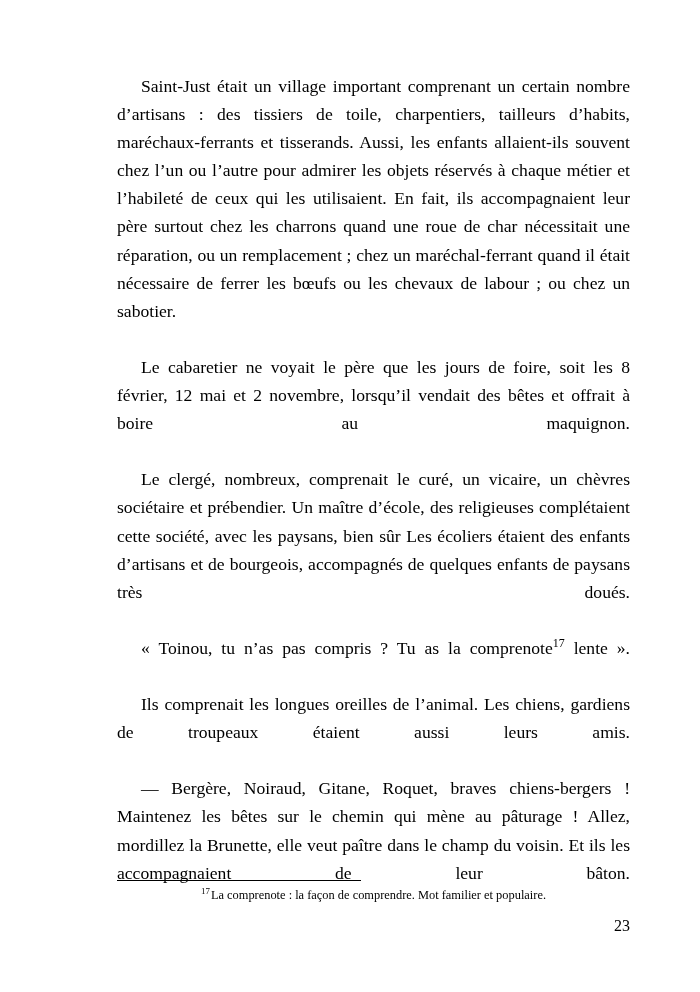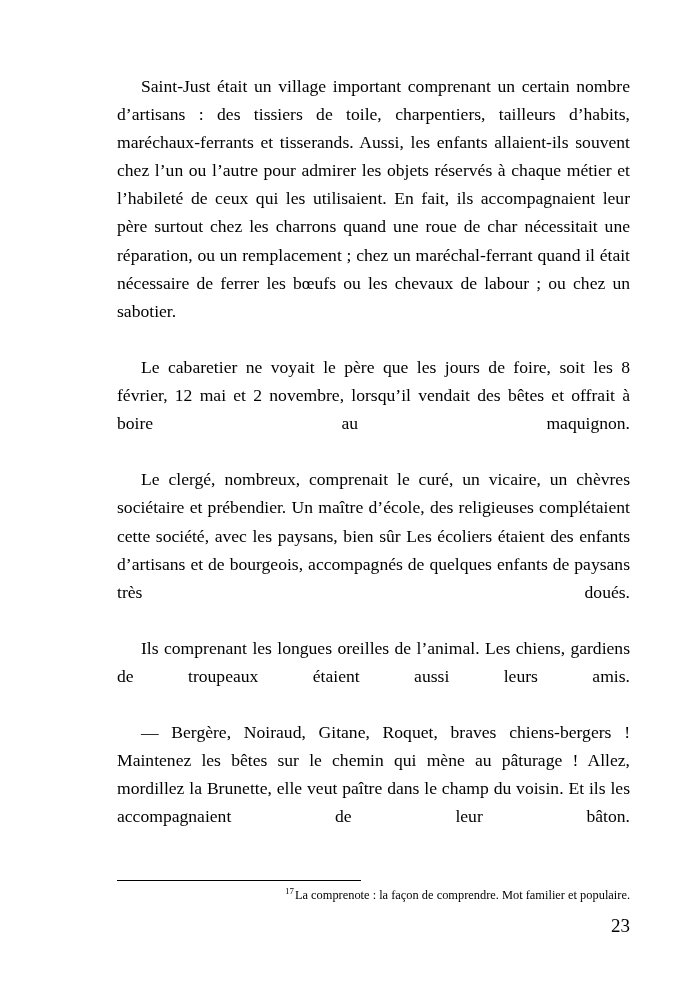--- a/index.html
+++ b/index.html
@@ -73,58 +73,59 @@
     height: 0;
     border: 0;
     border-top: 1.6px solid #000000;
     margin: 0 0 6px 0;
   }
 
   .footnote-text {
     margin: 0;
     font-size: 12.4px;
     line-height: 16px;
-    text-align: right;
+    text-align: center;
     white-space: nowrap;
   }
 
   .footnote-text .fn-num {
     font-size: 0.72em;
     vertical-align: super;
     line-height: 0;
     margin-right: 1px;
   }
 
   
   .page-number {
     position: absolute;
     right: 70px;
     top: 915px;
-    font-size: 19px;
+    font-size: 16px;
     line-height: 22px;
     text-align: right;
   }
 </style>
 </head>
 <body>
 
 <div class="page">
 
   <div class="text-column">
 
     <p class="para">Saint-Just était un village important comprenant un certain nombre d’artisans : des tissiers de toile, charpentiers, tailleurs d’habits, maréchaux-ferrants et tisserands. Aussi, les enfants allaient-ils souvent chez l’un ou l’autre pour admirer les objets réservés à chaque métier et l’habileté de ceux qui les utilisaient. En fait, ils accompagnaient leur père surtout chez les charrons quand une roue de char nécessitait une réparation, ou un remplacement ; chez un maréchal-ferrant quand il était nécessaire de ferrer les bœufs ou les chevaux de labour ; ou chez un sabotier.</p>
 
     <p class="para">Le cabaretier ne voyait le père que les jours de foire, soit les 8 février, 12 mai et 2 novembre, lorsqu’il vendait des bêtes et offrait à boire au maquignon.</p>
 
     <p class="para">Le clergé, nombreux, comprenait le curé, un vicaire, un chèvres sociétaire et prébendier. Un maître d’école, des religieuses complétaient cette société, avec les paysans, bien sûr Les écoliers étaient des enfants d’artisans et de bourgeois, accompagnés de quelques enfants de paysans très doués.</p>
 
 
 
+    <p class="para"><span>« Toinou, tu n’as pas compris ? Tu as la comprenote</span><sup class="fn-ref">17</sup><span> lente ».</span></p>
 
-    <p class="para">Ils comprenant les longues oreilles de l’animal. Les chiens, gardiens de troupeaux étaient aussi leurs amis.</p>
+    <p class="para">Ils comprenait les longues oreilles de l’animal. Les chiens, gardiens de troupeaux étaient aussi leurs amis.</p>
 
     <p class="para">— Bergère, Noiraud, Gitane, Roquet, braves chiens-bergers ! Maintenez les bêtes sur le chemin qui mène au pâturage ! Allez, mordillez la Brunette, elle veut paître dans le champ du voisin. Et ils les accompagnaient de leur bâton.</p>
 
   </div>
 
   <div class="footnote-zone">
     <hr class="footnote-rule">
     <p class="footnote-text"><span class="fn-num">17</span><span>La comprenote : la façon de comprendre. Mot familier et populaire.</span></p>
   </div>
 

